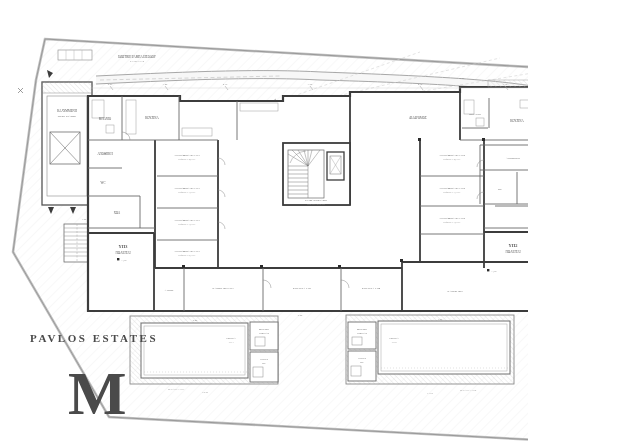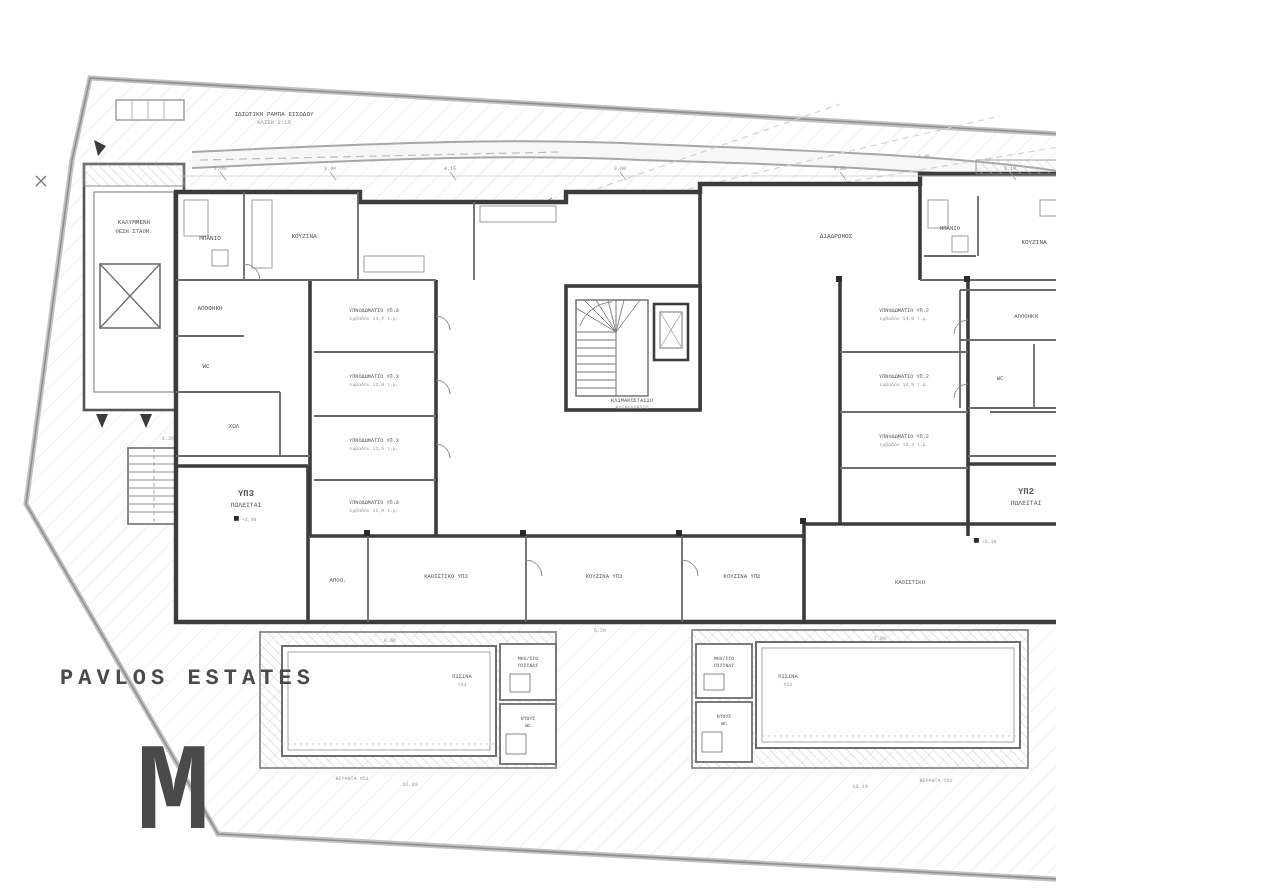--- a/index.html
+++ b/index.html
@@ -1,17 +1,17 @@
 <!DOCTYPE html>
 <html><head>
 <meta charset="utf-8">
 <style>
   html,body{margin:0;padding:0;background:#ffffff;}
   .sheet{position:relative;width:528px;height:448px;background:#ffffff;overflow:hidden;
-         font-family:Liberation Mono, monospace;}
+         font-family:Liberation Serif, serif;}
   svg{position:absolute;left:0;top:0;}
   text{fill:#4a4a4a;}
   .dim{fill:#949494;}
   .lbl{fill:#555555;}
 </style>
 </head>
 <body>
 
 <div class="sheet">
 <svg width="640" height="448" viewBox="0 0 640 448">

